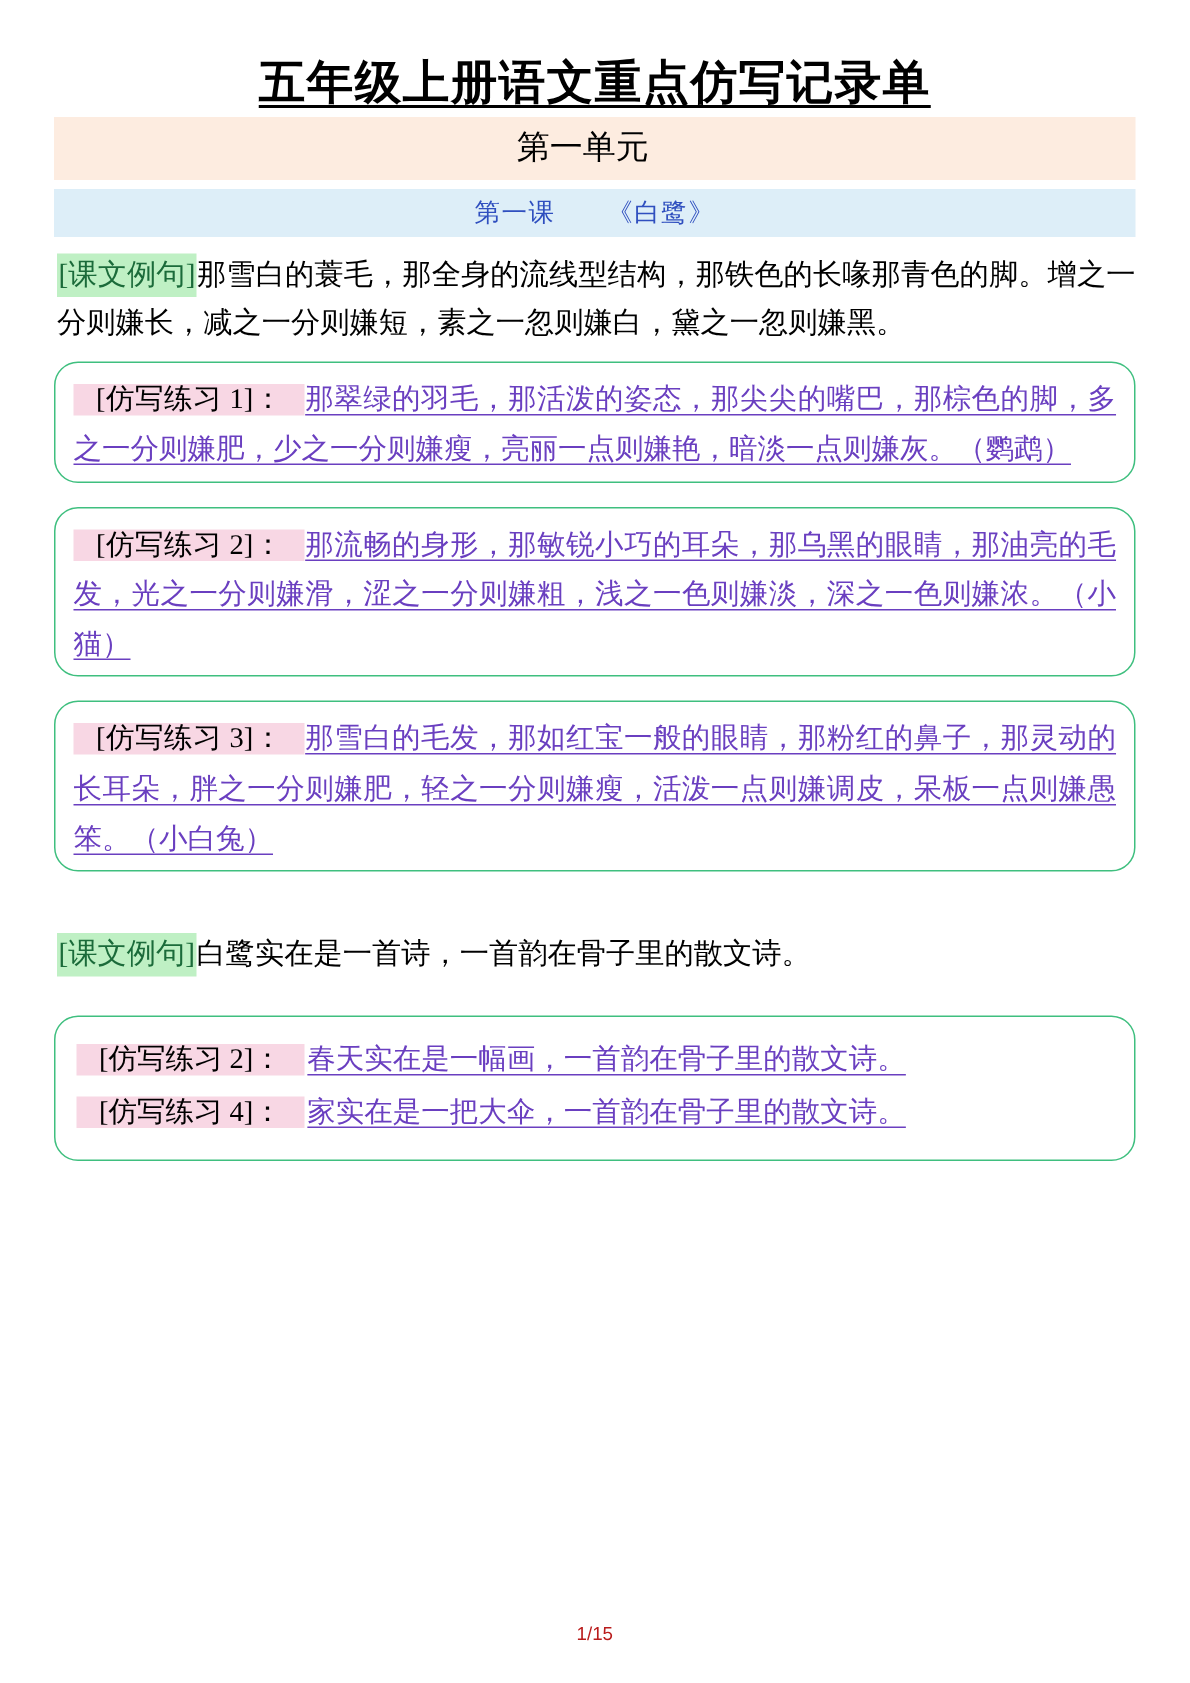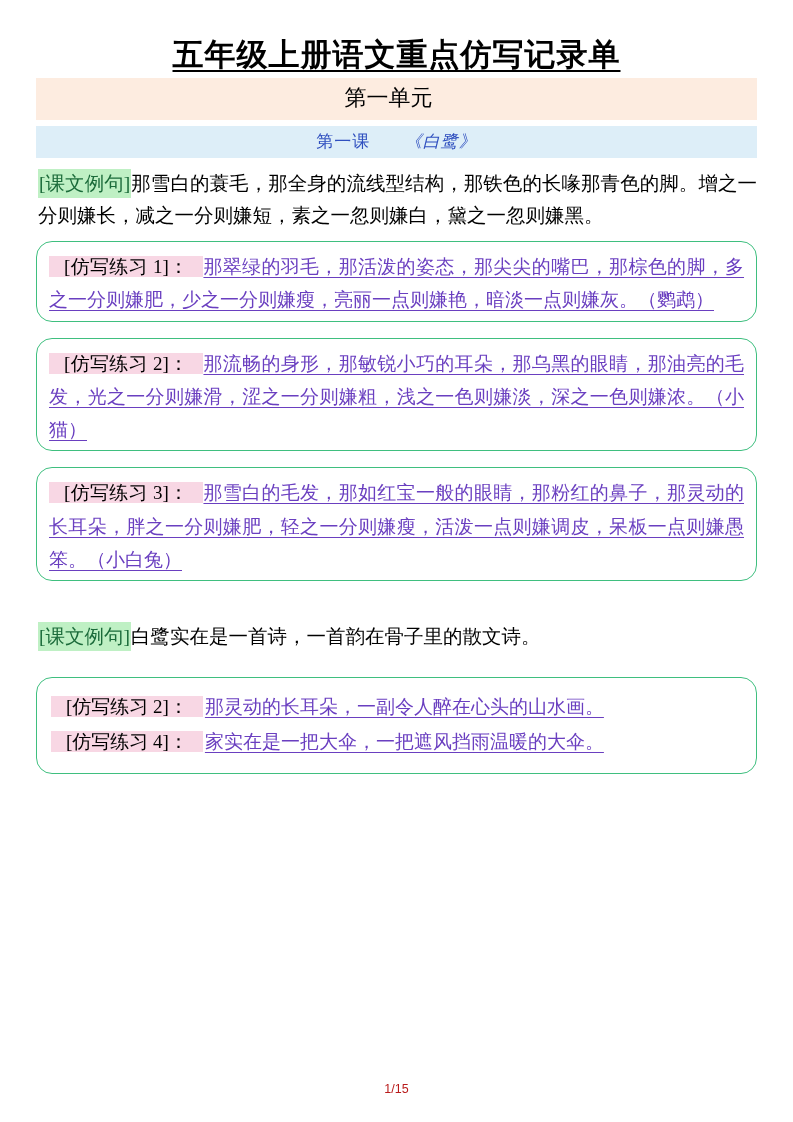--- a/index.html
+++ b/index.html
@@ -49,21 +49,20 @@
   .lesson-line {
     background: #ddeef8;
     text-align: center;
     font-size: 17px;
     color: #2f4fbf;
     padding: 4px 0 5px 0;
     margin: 0 0 10px 0;
     letter-spacing: 1px;
   }
   .lesson-line .lesson-title {
-    font-style: italic;
   }
 
   
   .example-block {
     font-size: 19.5px;
     line-height: 1.62;
     margin: 6px 0 10px 2px;
     text-align: justify;
   }
   .tag-example {
@@ -169,22 +168,22 @@
   <div class="spacer-18"></div>
 
   <div class="example-block">
     <span class="tag-example">[课文例句]</span><span>白鹭实在是一首诗，一首韵在骨子里的散文诗。</span>
   </div>
 
   <div class="spacer-10"></div>
 
   <div class="compact-box">
     <div class="compact-line">
-      <span class="tag-practice">[仿写练习 2]：</span><span class="hand">那灵动的长耳朵，一副令人醉在心头的山水画。</span>
+      <span class="tag-practice">[仿写练习 2]：</span><span class="hand">春天实在是一幅画，一首韵在骨子里的散文诗。</span>
     </div>
     <div class="compact-line">
-      <span class="tag-practice">[仿写练习 4]：</span><span class="hand">家实在是一把大伞，一把遮风挡雨温暖的大伞。</span>
+      <span class="tag-practice">[仿写练习 4]：</span><span class="hand">家实在是一把大伞，一首韵在骨子里的散文诗。</span>
     </div>
   </div>
 
   <div class="page-footer">1/15</div>
 
 </div>
 
 </body></html>

